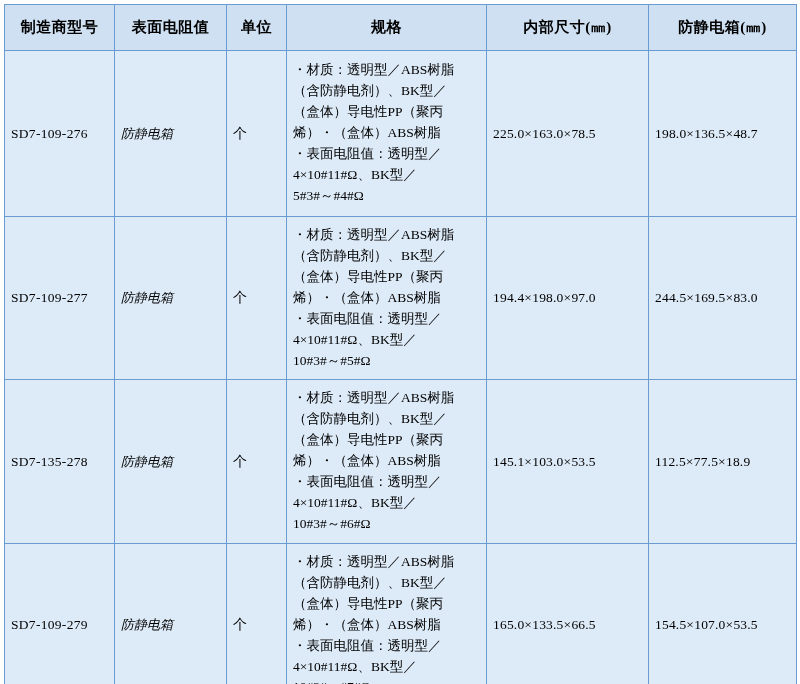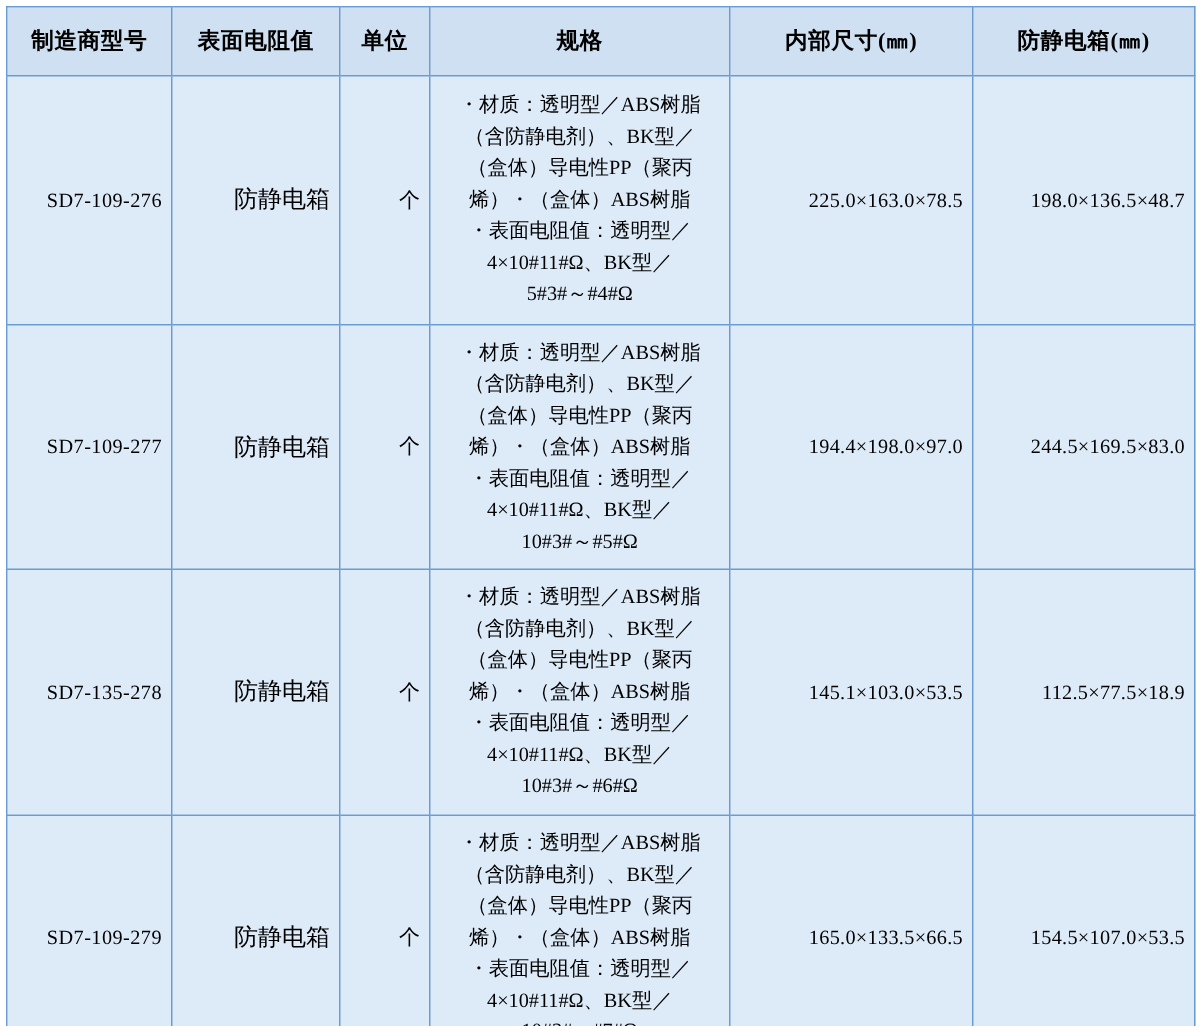--- a/index.html
+++ b/index.html
@@ -36,24 +36,24 @@
     background: #cfe0f2;
     font-weight: bold;
     font-size: 15px;
     text-align: center;
     height: 46px;
     letter-spacing: 0.5px;
   }
   tbody td {
     background: #ddeaf7;
     font-size: 13.5px;
-    text-align: right;
+    text-align: left;
   }
   tbody tr td.cell-spec {
-    text-align: center;
+    text-align: left;
     line-height: 1.55;
     font-size: 13.5px;
     padding: 8px 6px;
     margin-left: 30px;
   }
   .spec-line {
     display: block;
     white-space: pre-wrap;
   }
   
@@ -61,21 +61,21 @@
   col.c-name    { width: 112px; }
   col.c-unit    { width: 60px;  }
   col.c-spec    { width: 200px; }
   col.c-outer   { width: 162px; }
   col.c-inner   { width: 148px; }
 
   tbody tr { height: 160px; }
   tbody tr:first-child { height: 166px; }
 
   .cell-model { font-size: 13.5px; letter-spacing: 0.3px; }
-  .cell-name  { font-size: 16px; }
+  .cell-name  { font-size: 13px; font-style: italic; }
   .cell-unit  { font-size: 14px; }
   .cell-dim   { font-size: 13.5px; letter-spacing: 0.2px; margin-left: 34px; }
 </style>
 </head>
 <body>
 
 <div class="table-wrap">
   <table class="spec-table">
     <colgroup>
       <col class="c-model">

